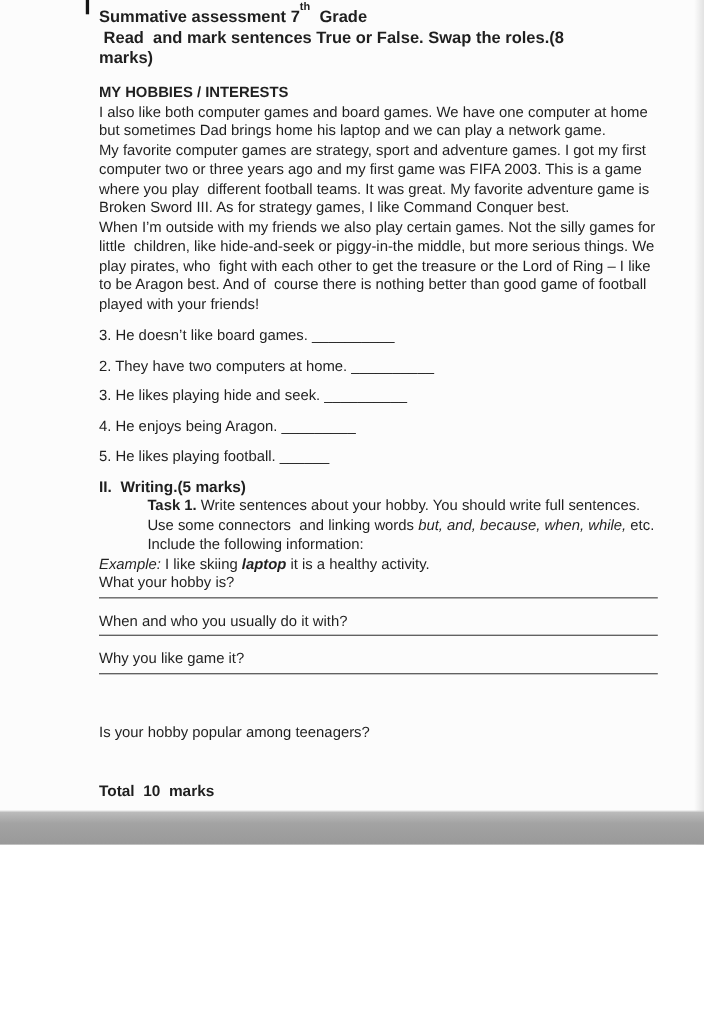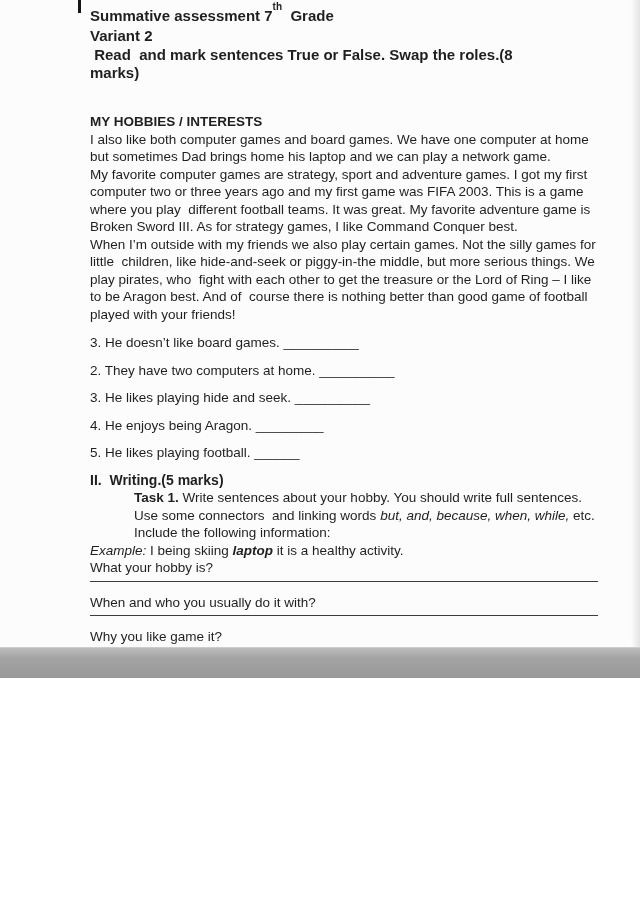--- a/index.html
+++ b/index.html
@@ -1,32 +1,32 @@
 <!DOCTYPE html>
 <html><head>
 <meta charset="utf-8">
 <style>
   * { margin:0; padding:0; box-sizing:border-box; }
   html, body { background:#ffffff; }
   body { width:640px; height:918px; }
   .page {
-    position:relative; width:640px; height:678px;
+    position:relative; width:640px; height:768px;
     background:#fcfcfc; overflow:hidden;
     font-family:"Liberation Sans","DejaVu Sans",sans-serif;
     color:#1f1f1f;
   }
   .content { position:absolute; left:90px; top:2px; width:508px; }
   .pre { white-space:pre-wrap; }
 
   .title { font-size:15px; font-weight:700; line-height:20px; }
   .title sup { font-size:10px; position:relative; top:-5px; font-weight:700; }
   .instruction { font-size:15px; font-weight:700; line-height:18px; }
 
   .section-heading { font-size:13.5px; font-weight:700; line-height:17.5px; }
-  .texta-heading { margin-top:31px; }
+  .texta-heading { margin-top:13px; }
   .body { font-size:13.5px; line-height:17.5px; }
 
   .tf-heading { margin-top:27px; font-size:14px; }
   .tf-list { margin-top:11px; }
   .tf-item { font-size:13.5px; line-height:17.5px; margin-bottom:10px; }
 
   .w-heading { margin-top:1px; font-size:14px; }
   .task-para { margin-top:0;margin-left:44px; }
   .b { font-weight:700; }
   .i { font-style:italic; }
@@ -56,21 +56,20 @@
 <body>
 
 <div class="page">
 
   <div class="top-mark"></div>
 
   <div class="content">
 
     <h1 class="title pre"><span>Summative assessment 7</span><sup>th</sup><span>  Grade</span></h1>
 
-    <div class="title">Variant 2</div>
 
     <div class="instruction pre"> Read  and mark sentences True or False. Swap the roles.(8
 marks)</div>
 
     <div class="section-heading texta-heading pre">MY HOBBIES / INTERESTS</div>
 
     <div class="body pre">I also like both computer games and board games. We have one computer at home but sometimes Dad brings home his laptop and we can play a network game.
 My favorite computer games are strategy, sport and adventure games. I got my first
 computer two or three years ago and my first game was FIFA 2003. This is a game where you play  different football teams. It was great. My favorite adventure game is Broken Sword III. As for strategy games, I like Command Conquer best.
 When I’m outside with my friends we also play certain games. Not the silly games for little  children, like hide-and-seek or piggy-in-the middle, but more serious things. We play pirates, who  fight with each other to get the treasure or the Lord of Ring – I like to be Aragon best. And of  course there is nothing better than good game of football played with your friends!</div>
@@ -81,21 +80,21 @@
       <div class="tf-item pre">2. They have two computers at home. __________</div>
       <div class="tf-item pre">3. He likes playing hide and seek. __________</div>
       <div class="tf-item pre">4. He enjoys being Aragon. _________</div>
       <div class="tf-item pre">5. He likes playing football. ______</div>
     </div>
 
     <div class="section-heading w-heading pre">II.  Writing.(5 marks)</div>
 
     <p class="body pre task-para"><span class="b">Task 1.</span><span> Write sentences about your hobby. You should write full sentences. Use some connectors  and linking words </span><span class="i">but, and, because, when, while,</span><span> etc. Include the following information:</span></p>
 
-    <p class="body pre"><span class="i">Example:</span><span> I being skiing </span><span class="bi">laptop</span><span> it is a healthy activity.</span></p>
+    <p class="body pre"><span class="i">Example:</span><span> I like skiing </span><span class="bi">laptop</span><span> it is a healthy activity.</span></p>
 
     <div class="body question q1">What your hobby is?</div>
     <div class="answer-line"></div>
 
     <div class="body question">When and who you usually do it with?</div>
     <div class="answer-line"></div>
 
     <div class="body question">Why you like game it?</div>
     <div class="answer-line"></div>
 

